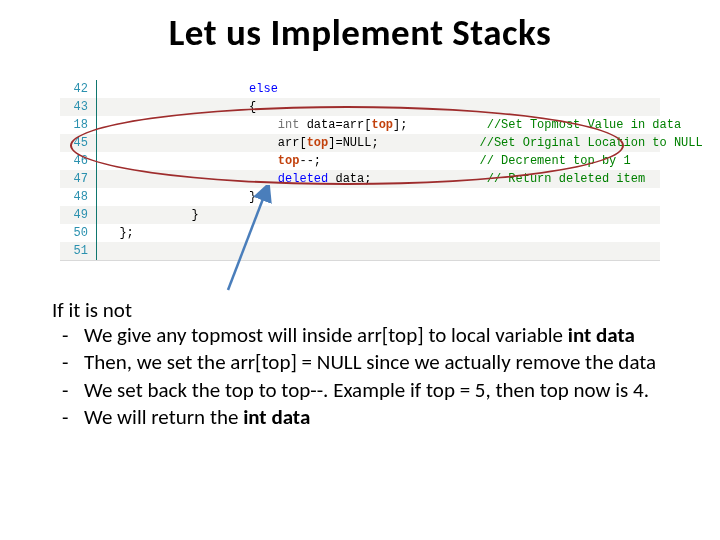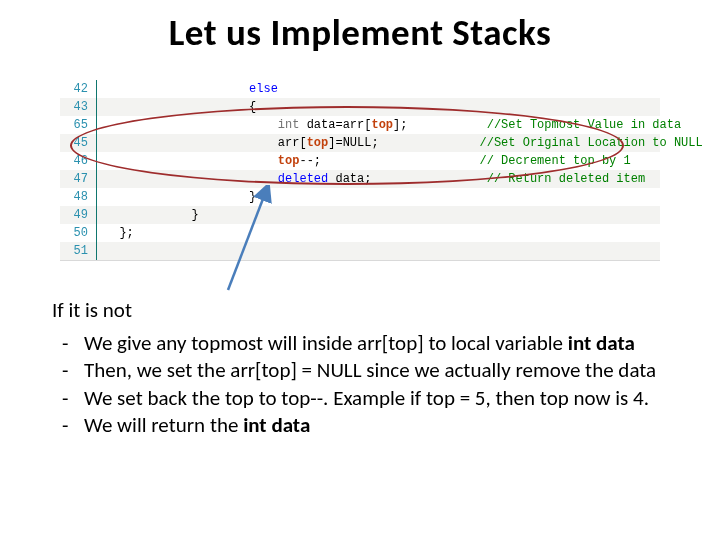--- a/index.html
+++ b/index.html
@@ -76,21 +76,21 @@
 
   .explain {
     position: absolute;
     left: 52px;
     top: 288px;
     width: 620px;
     font-size: 21px;
     line-height: 1.2;
   }
   .explain p {
-    margin: 0 0 8px 0;
+    margin: 0 0 0 0;
   }
   .explain ul {
     margin: 0;
     padding-left: 28px;
     list-style: none;
   }
   .explain li {
     position: relative;
     margin-bottom: 2px;
     padding-left: 4px;
@@ -111,21 +111,21 @@
   <div class="code-block">
       <div class="code-row">
         <span class="gutter">42</span>
         <span class="code"><span class="plain">                    </span><span class="kw">else</span></span>
       </div>
       <div class="code-row stripe">
         <span class="gutter">43</span>
         <span class="code"><span class="plain">                    {</span></span>
       </div>
       <div class="code-row">
-        <span class="gutter">65</span>
+        <span class="gutter">18</span>
         <span class="code"><span class="plain">                        </span><span class="typ">int</span><span class="plain"> data=arr[</span><span class="idx">top</span><span class="plain">];           </span><span class="cmt">//Set Topmost Value in data</span></span>
       </div>
       <div class="code-row stripe">
         <span class="gutter">45</span>
         <span class="code"><span class="plain">                        arr[</span><span class="idx">top</span><span class="plain">]=NULL;              </span><span class="cmt">//Set Original Location to NULL</span></span>
       </div>
       <div class="code-row">
         <span class="gutter">46</span>
         <span class="code"><span class="plain">                        </span><span class="idx">top</span><span class="plain">--;                      </span><span class="cmt">// Decrement top by 1</span></span>
       </div>

